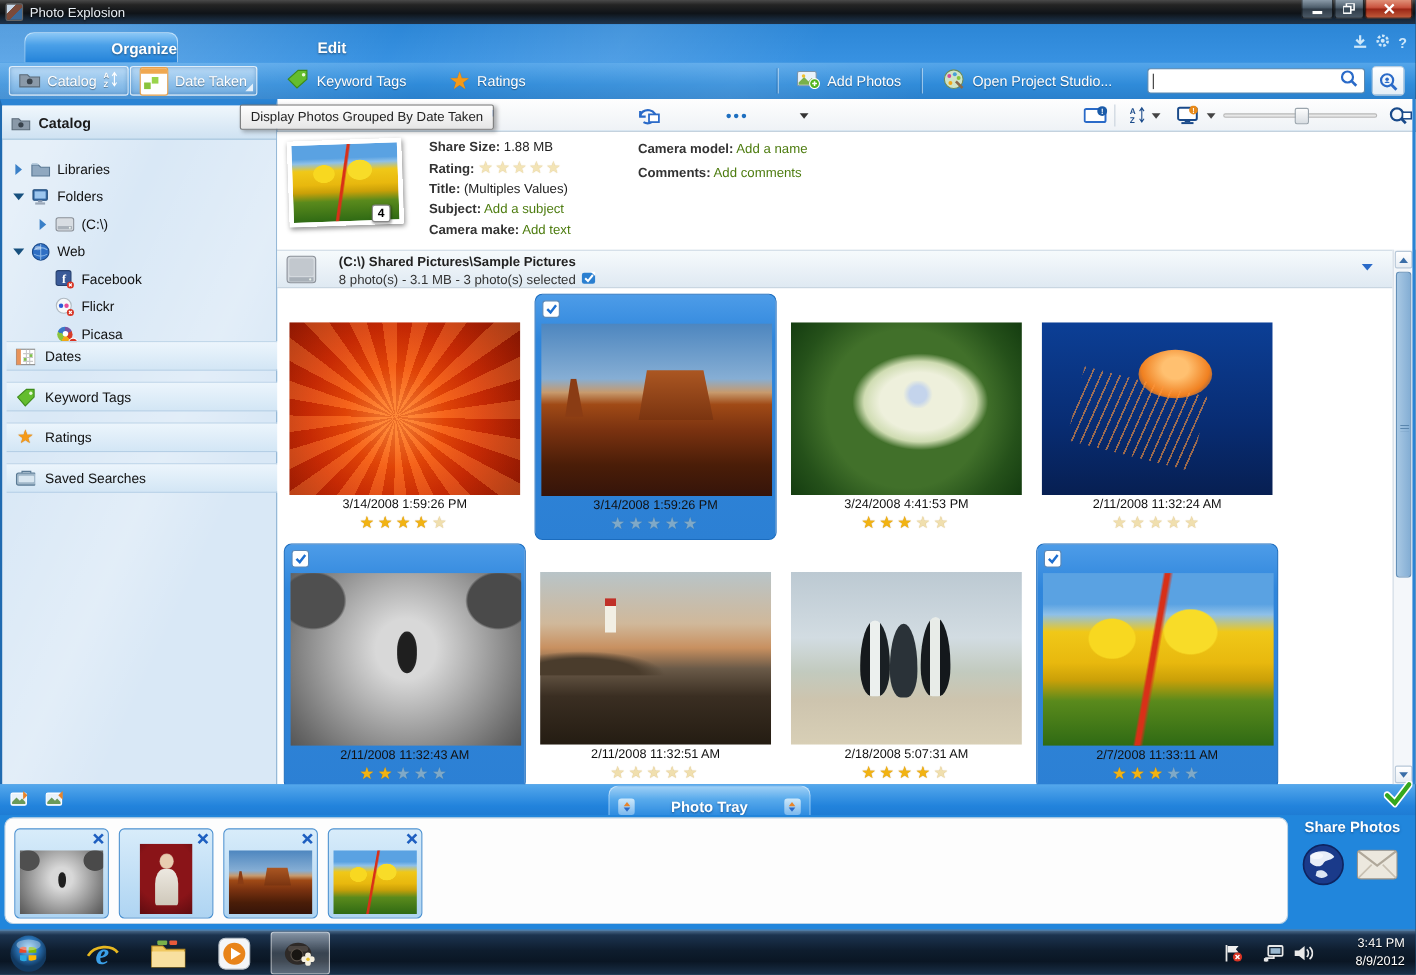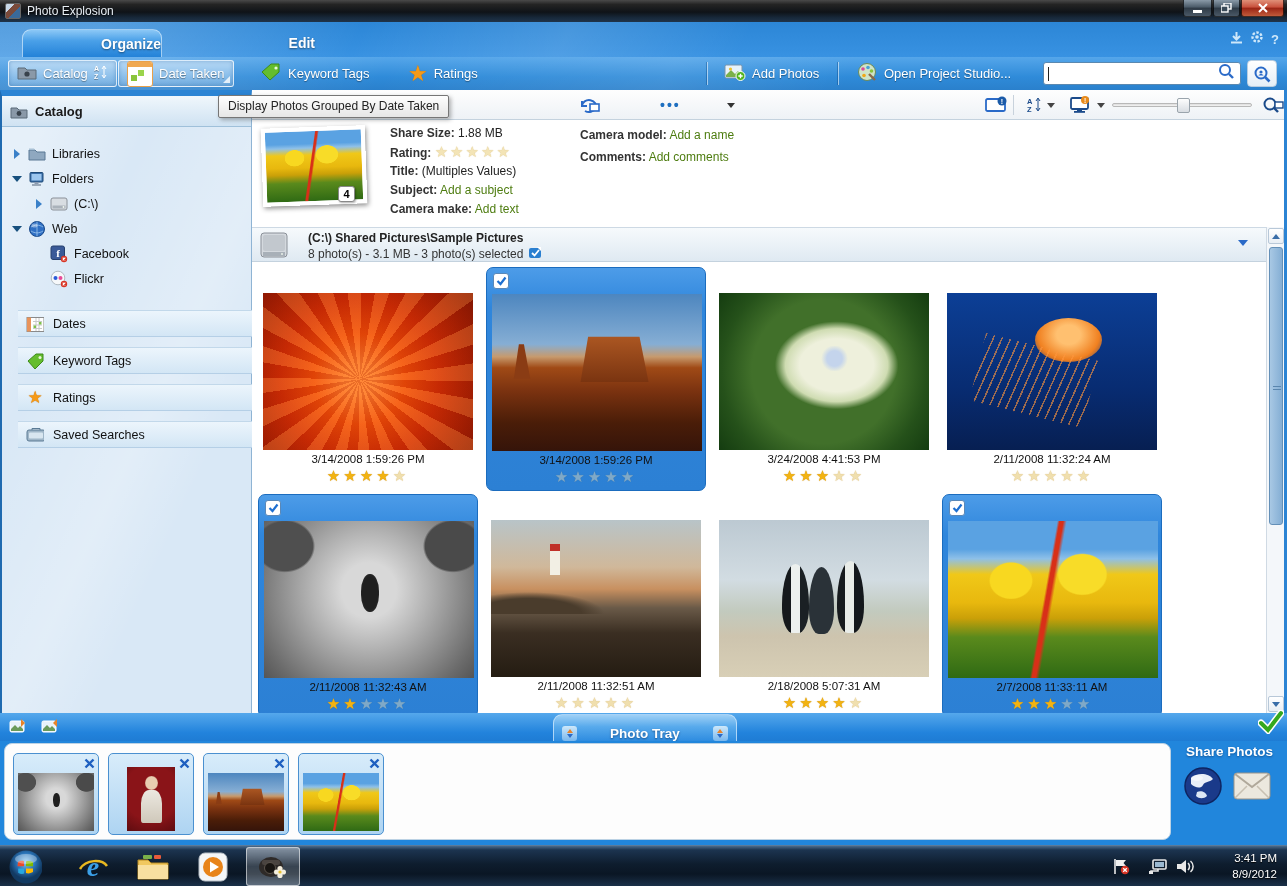--- a/index.html
+++ b/index.html
@@ -86,21 +86,21 @@
     border-bottom:5px solid transparent; border-left:6px solid #3a80c8; }
   .exp.expanded::before { content:""; position:absolute; left:0; top:2px; border-left:5px solid transparent;
     border-right:5px solid transparent; border-top:6px solid #17507e; }
   .tic { width:18px; height:18px; display:inline-flex; align-items:center; justify-content:center; position:relative; }
   .tic svg { display:block; }
   .pic-ic { width:14px; height:14px; border-radius:50%; display:inline-block;
     background:conic-gradient(#7a52a0 0 18%,#d83c28 18% 38%,#f0a818 38% 58%,#8ac43c 58% 80%,#3a78c8 80%); position:relative; }
   .pic-ic::after { content:""; position:absolute; left:4.5px; top:4.5px; width:5px; height:5px; background:#fff; border-radius:50%; }
   .redx { position:absolute; right:-2px; bottom:-2px; width:7px; height:7px; background:#d83424; border-radius:50%;
     box-shadow:0 0 0 1px #fff; }
-  #sections { position:absolute; left:16px; top:214px; width:100%;text-align:center; }
+  #sections { position:absolute; left:4px; top:214px; width:100%;text-align:center; }
   .srow { height:27px; margin-bottom:10px; display:flex; align-items:center; gap:9px; padding-left:8px;
     background:linear-gradient(#ecf5fc,#d3e6f5); border-top:1px solid #c2d8ea; border-bottom:1px solid #b5cfe6;
     font-size:12.5px; color:#111; }
   .star-glyph { color:#f59a18; font-size:17px; text-shadow:0 0 1px #b86808; line-height:1; }
 
   
   #content { position:absolute; left:252px; top:120px; width:1035px; height:593px; background:#fff; }
   .edge-right { position:absolute; left:1284px; top:90px; width:3px; height:623px; background:#2b84d4; z-index:5; }
 
   
@@ -485,20 +485,28 @@
             <svg width="18" height="18">
               <circle cx="8" cy="8" r="6.8" fill="#f6f8fa" stroke="#b0bac2"></circle>
               <circle cx="5.5" cy="8" r="2" fill="#2a5ad8"></circle>
               <circle cx="10.5" cy="8" r="2" fill="#e84a98"></circle>
               <circle cx="14" cy="14" r="3.2" fill="#d83424"></circle>
               <path d="M12.7 12.7 l2.6 2.6 M15.3 12.7 l-2.6 2.6" stroke="#fff" stroke-width="1.1"></path>
             </svg>
           </span>
           <span>Flickr</span>
         </div>
+        <div class="trow" style="padding-left: 32px;">
+          <span class="exp "></span>
+          <span class="tic">
+            <span class="pic-ic"></span>
+            <span class="redx"></span>
+          </span>
+          <span>Picasa</span>
+        </div>
       </div>
     <div id="sections">
         <div class="srow">
           <span class="tic">
             <svg width="19" height="18">
               <rect x="1" y="2.5" width="17" height="14" fill="#fff" stroke="#8a8a8a"></rect>
               <rect x="1" y="2.5" width="4" height="14" fill="#e8935a"></rect>
               <path d="M7 6.5 h9 M7 10 h9 M7 13.5 h9 M10 3 v13 M13 3 v13" stroke="#c8c8c8"></path>
               <rect x="7.5" y="10.5" width="2.5" height="2.5" fill="#7ec04a"></rect>
               <rect x="13" y="7" width="2.5" height="2.5" fill="#7ec04a"></rect>

